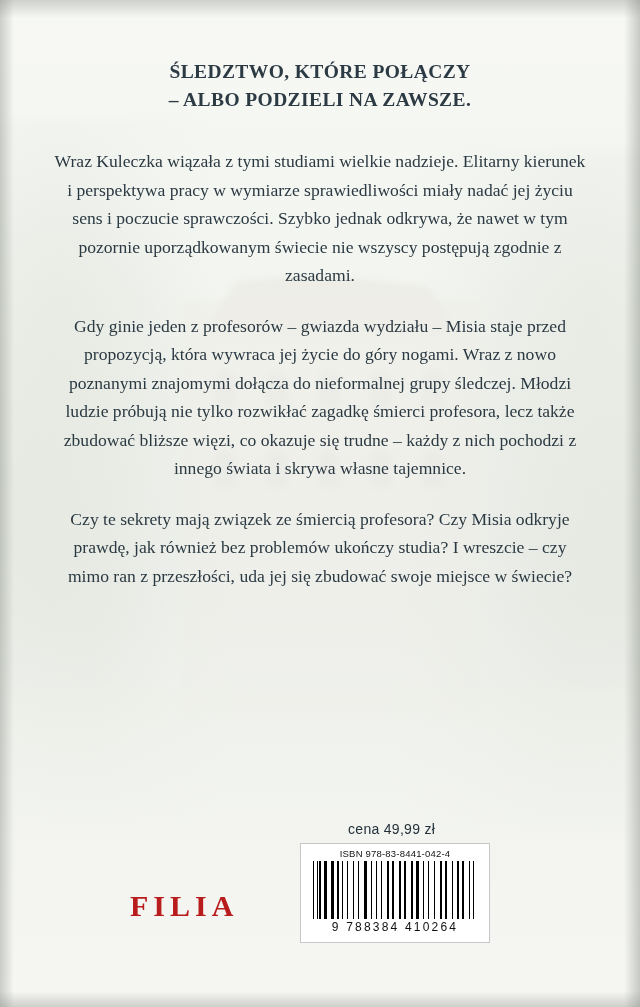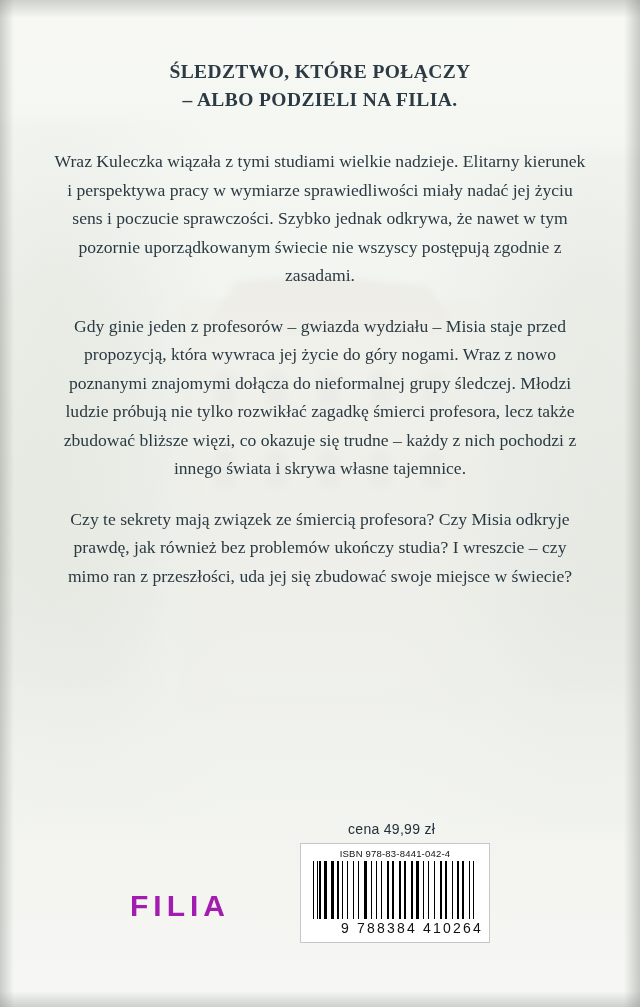--- a/index.html
+++ b/index.html
@@ -131,25 +131,25 @@
     position: absolute;
     left: 0;
     right: 0;
     bottom: 42px;
     height: 140px;
   }
   .publisher {
     position: absolute;
     left: 130px;
     bottom: 42px;
-    font-family: Liberation Sans, sans-serif;
+    font-family: Liberation Serif, serif;
     font-weight: bold;
     font-size: 30px;
     letter-spacing: 5px;
-    color: #a21caf;
+    color: #b91c1c;
   }
   .price {
     position: absolute;
     left: 348px;
     bottom: 128px;
     font-family: "Liberation Sans", sans-serif;
     font-size: 14px;
     color: #23313a;
     letter-spacing: 0.3px;
   }
@@ -179,23 +179,23 @@
     gap: 0;
     padding: 0 6px;
   }
   .bars i {
     display: block;
     background: #000;
     margin-right: 1px;
   }
   .barnum {
     font-family: "Liberation Sans", sans-serif;
-    font-size: 14px;
+    font-size: 12px;
     letter-spacing: 2.2px;
-    text-align: right;
+    text-align: center;
     color: #111;
     margin-top: 1px;
   }
   .edge-shadow-left {
     position: absolute;
     left: 0; top: 0; bottom: 0;
     width: 14px;
     background: linear-gradient(90deg, rgba(120,125,118,0.35), rgba(120,125,118,0));
   }
   .edge-shadow-right {
@@ -238,21 +238,21 @@
     <div class="win" style="left:190px; top:150px;"></div>
     <div class="win" style="left:242px; top:150px;"></div>
   </div>
   <div class="bg-lawn"></div>
   <div class="haze"></div>
 
   <div class="content">
 
     <div class="tagline">
       <div>ŚLEDZTWO, KTÓRE POŁĄCZY</div>
-      <div>– ALBO PODZIELI NA FILIA.</div>
+      <div>– ALBO PODZIELI NA ZAWSZE.</div>
     </div>
 
     <div class="blurb">
       <p>Wraz Kuleczka wiązała z tymi studiami wielkie nadzieje. Elitarny kierunek i perspektywa pracy w wymiarze sprawiedliwości miały nadać jej życiu sens i poczucie sprawczości. Szybko jednak odkrywa, że nawet w tym pozornie uporządkowanym świecie nie wszyscy postępują zgodnie z zasadami.</p>
       <p>Gdy ginie jeden z profesorów – gwiazda wydziału – Misia staje przed propozycją, która wywraca jej życie do góry nogami. Wraz z nowo poznanymi znajomymi dołącza do nieformalnej grupy śledczej. Młodzi ludzie próbują nie tylko rozwikłać zagadkę śmierci profesora, lecz także zbudować bliższe więzi, co okazuje się trudne – każdy z nich pochodzi z innego świata i skrywa własne tajemnice.</p>
       <p>Czy te sekrety mają związek ze śmiercią profesora? Czy Misia odkryje prawdę, jak również bez problemów ukończy studia? I wreszcie – czy mimo ran z przeszłości, uda jej się zbudować swoje miejsce w świecie?</p>
     </div>
 
   </div>
 

